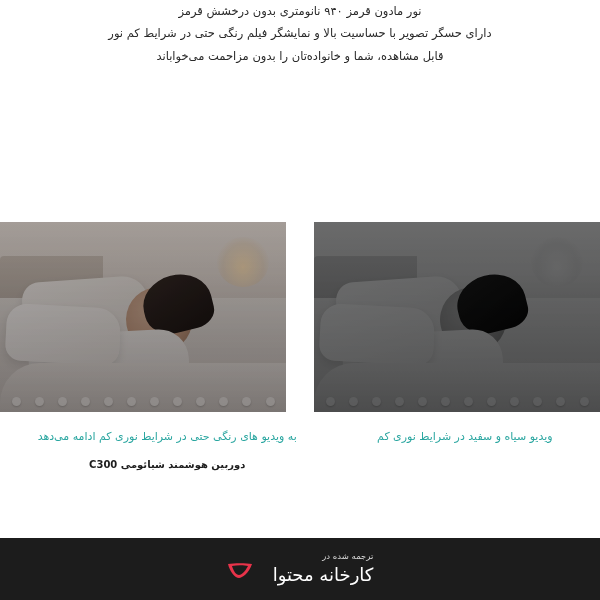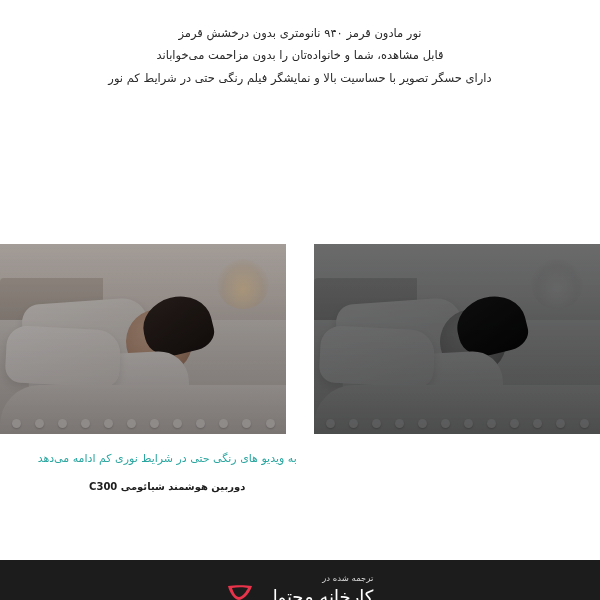--- a/index.html
+++ b/index.html
@@ -31,21 +31,20 @@
     font-size: 18.5px;
     font-weight: bold;
     line-height: 1.75;
     letter-spacing: 0px;
     direction: rtl;
   }
 
   
   .subcopy {
     text-align: center;
-    margin-top: 22px;
     color: #2a2a2a;
     direction: rtl;
   }
   .subcopy .sline {
     font-size: 11.5px;
     line-height: 1.95;
     font-weight: normal;
   }
 
   
@@ -245,22 +244,22 @@
   }
 </style>
 </head>
 <body>
 
 <div class="page">
 
 
   <div class="subcopy">
     <div class="sline">نور مادون قرمز ۹۴۰ نانومتری بدون درخشش قرمز</div>
+    <div class="sline">دارای حسگر تصویر با حساسیت بالا و نمایشگر فیلم رنگی حتی در شرایط کم نور</div>
     <div class="sline">قابل مشاهده، شما و خانواده‌تان را بدون مزاحمت می‌خواباند</div>
-    <div class="sline">دارای حسگر تصویر با حساسیت بالا و نمایشگر فیلم رنگی حتی در شرایط کم نور</div>
   </div>
 
   <div class="compare">
 
     <div class="pane left">
       <div class="photo">
         <div class="wall"></div>
         <div class="headboard"></div>
         <div class="lamp"></div>
         <div class="bed"></div>
@@ -322,20 +321,21 @@
         </div>
       </div>
       <div class="tint"></div>
       <div class="wm a"></div>
       <div class="wm b"></div>
     </div>
   </div>
 
   <div class="captions">
     <div class="cap left">
+      <div class="c1">ویدیو سیاه و سفید در شرایط نوری کم</div>
     </div>
     <div style="width:14px"></div>
     <div class="cap right">
       <div class="c1">به ویدیو های رنگی حتی در شرایط نوری کم ادامه می‌دهد</div>
       <div class="c2">دوربین هوشمند شیائومی C300</div>
     </div>
   </div>
 
   <div class="footer">
     <div class="txt">

